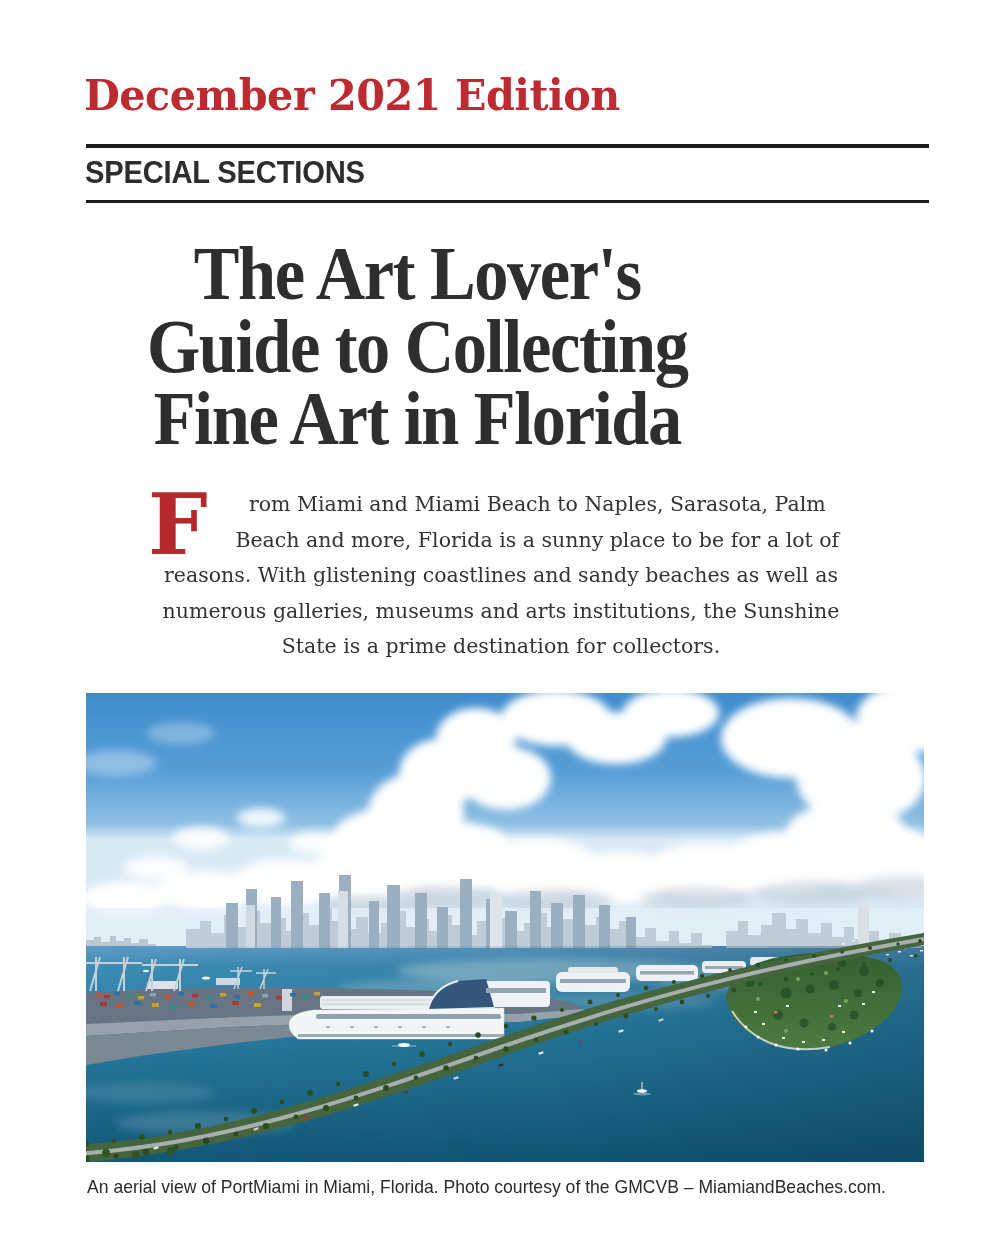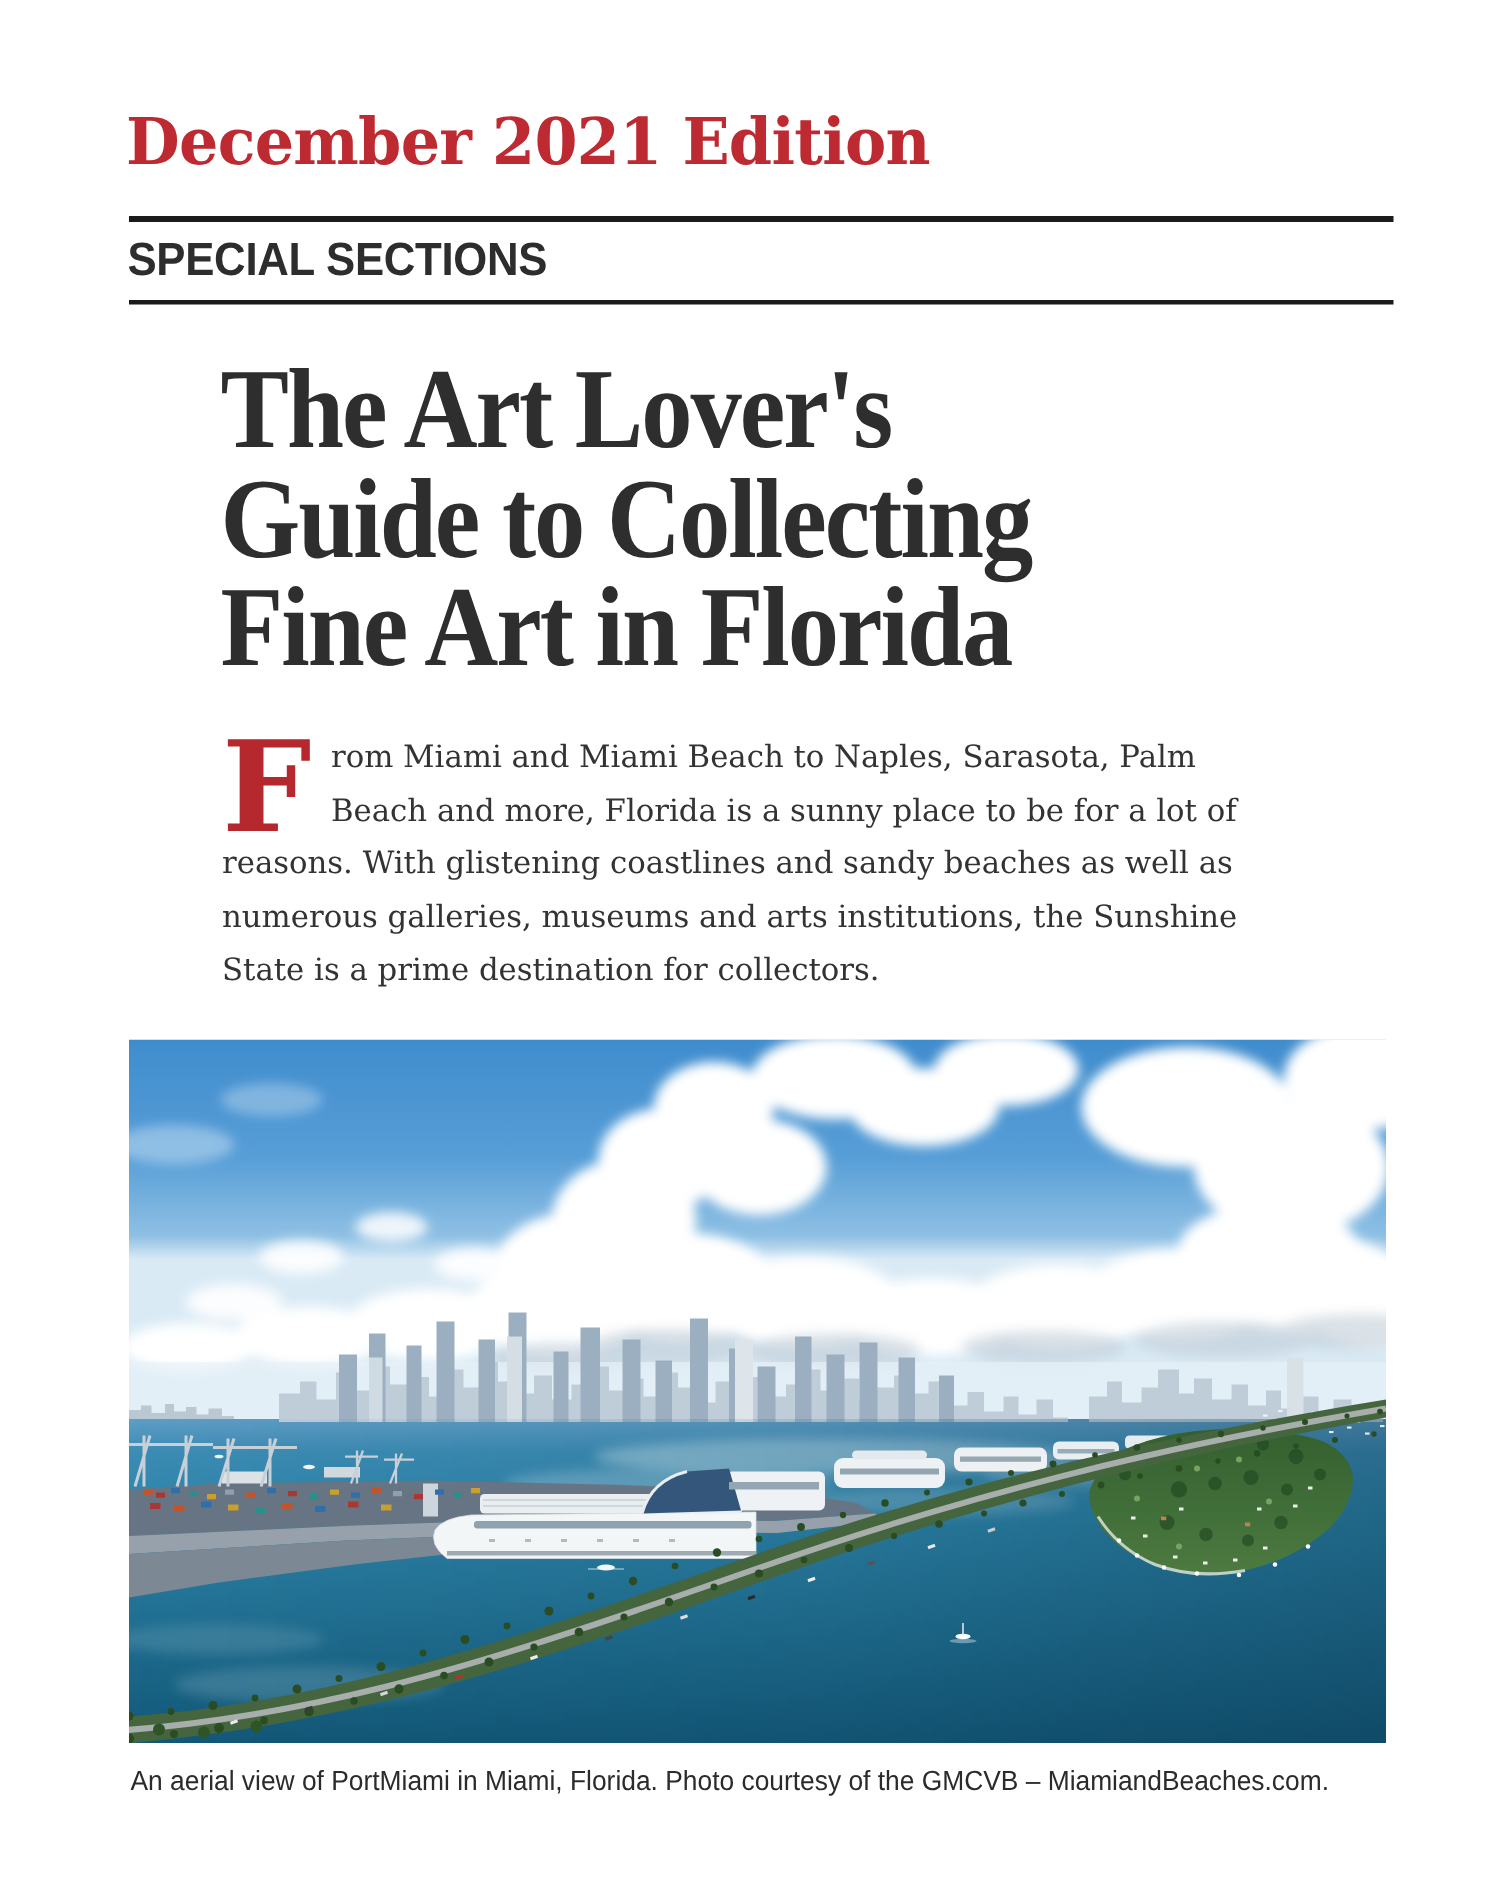--- a/index.html
+++ b/index.html
@@ -5,21 +5,21 @@
   :root{
     --accent-red:#b5282e;
     --edition-red:#be2a31;
     --headline-ink:#2e2e2e;
     --body-ink:#333333;
     --rule-ink:#1b1b1b;
   }
   *{box-sizing:border-box;}
   html,body{margin:0;padding:0;background:#ffffff;}
   .page{position:relative;width:1000px;height:1251px;background:#ffffff;overflow:hidden;
-        font-family:"Liberation Sans",sans-serif;}
+        font-family:"Liberation Sans",sans-serif;text-align:center;}
 
   .edition-title{position:absolute;left:84px;top:72px;
     font-family:"DejaVu Serif",serif;font-weight:700;font-size:43px;line-height:1.1;
     color:var(--edition-red);letter-spacing:-0.5px;
     transform:scaleX(.96);transform-origin:left top;white-space:nowrap;}
 
   .rule{position:absolute;left:86px;width:843px;background:var(--rule-ink);}
   .rule-top{top:144px;height:4px;}
   .rule-bottom{top:200px;height:3px;}
 

